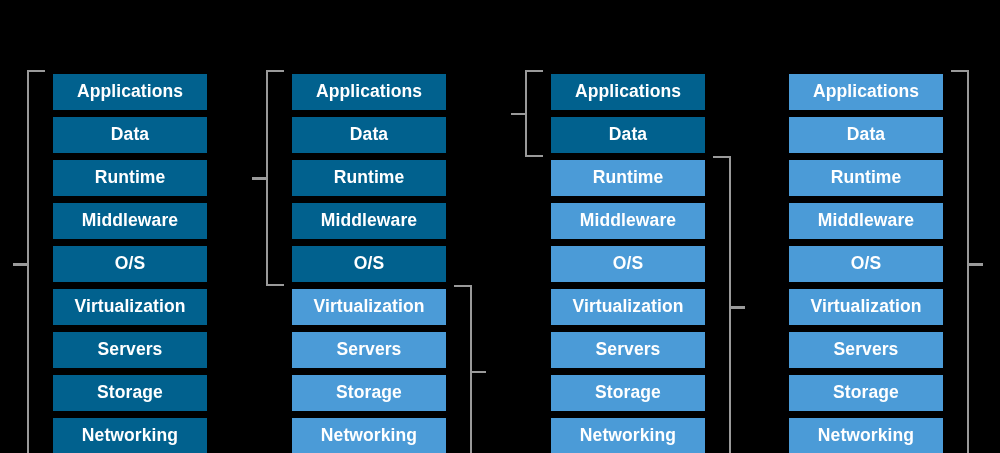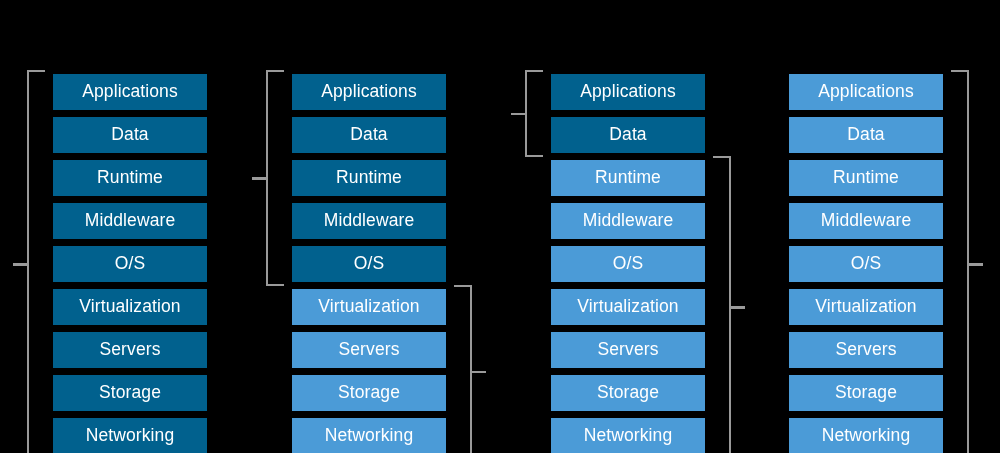--- a/index.html
+++ b/index.html
@@ -30,21 +30,21 @@
   }
 
   .layer-box {
     height: 36px;
     margin-bottom: 7px;
     display: flex;
     align-items: center;
     justify-content: center;
     color: #ffffff;
     font-size: 17.5px;
-    font-weight: 400;
+    font-weight: 700;
     letter-spacing: 0.1px;
     line-height: 1;
     white-space: nowrap;
   }
 
   .layer-box.dark  { background: #01618E; }
   .layer-box.light { background: #4B9BD7; }
 
   
   .bracket {

